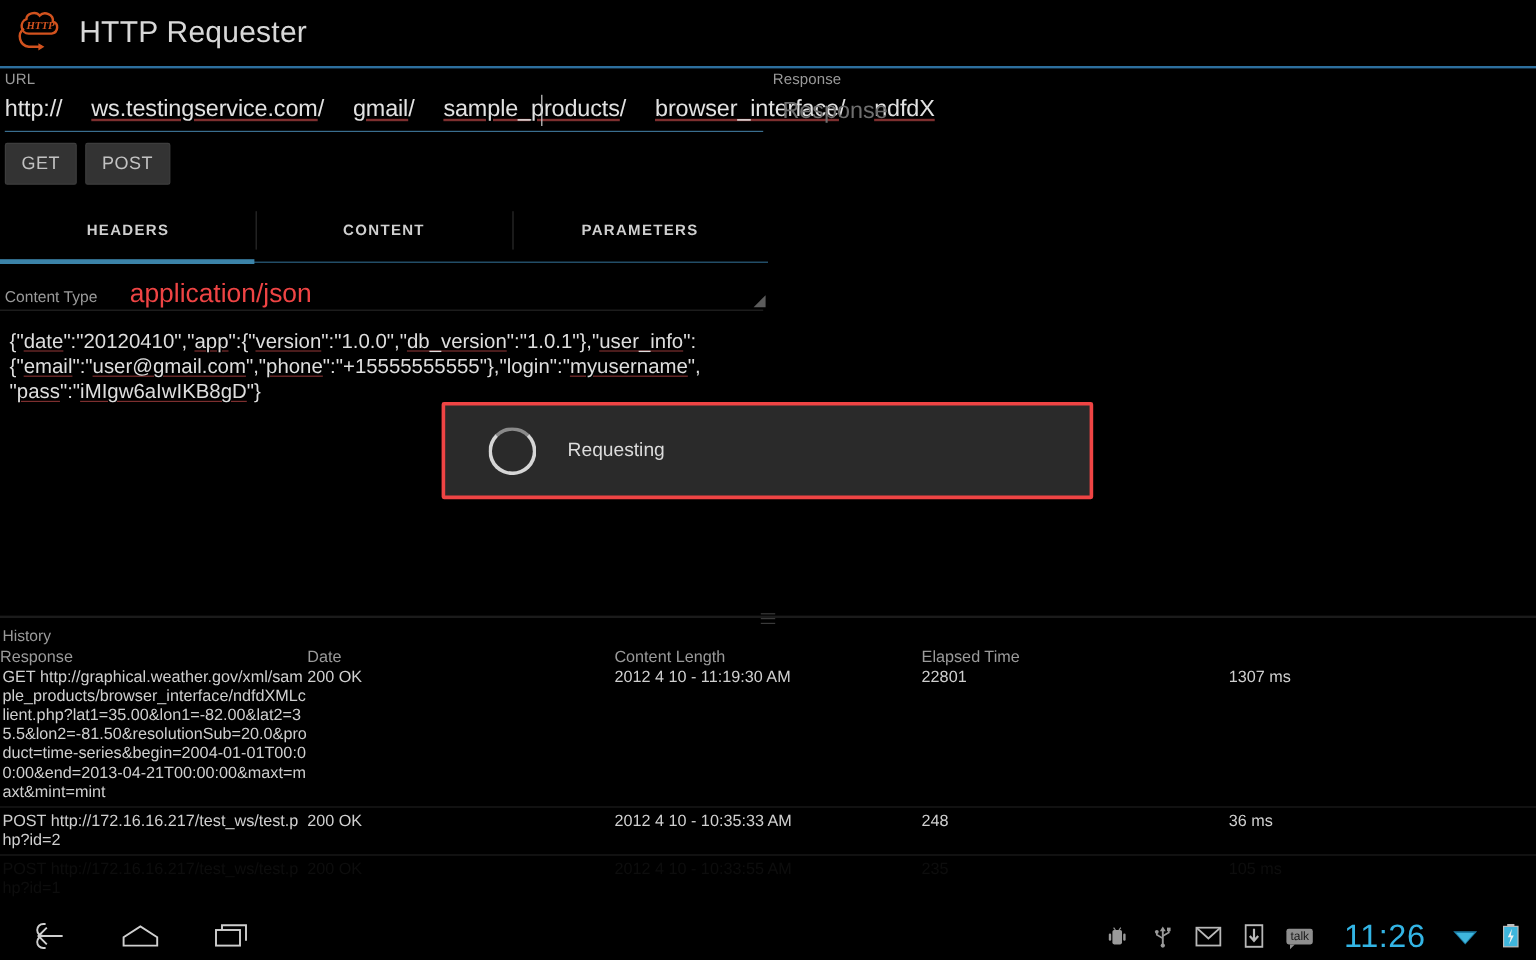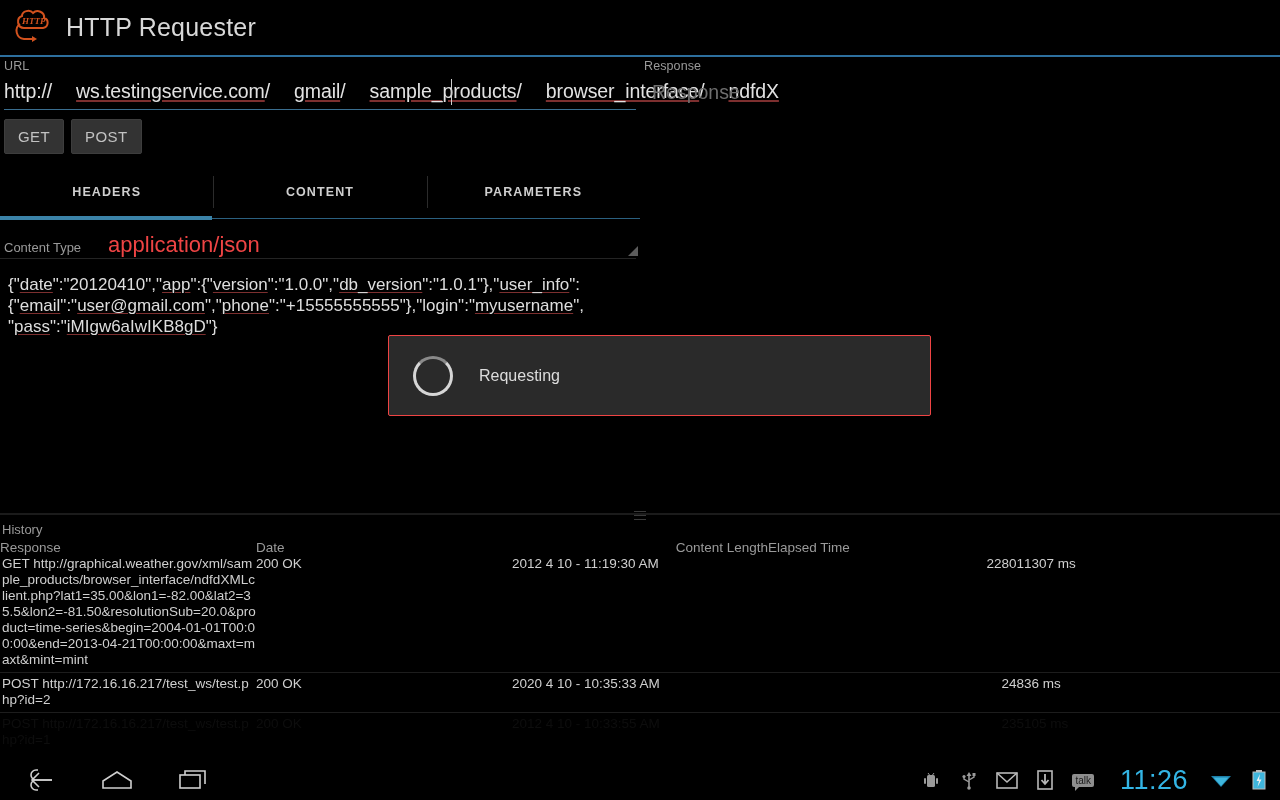--- a/index.html
+++ b/index.html
@@ -125,36 +125,35 @@
   
   #history { position: absolute; left: 0; top: 520px; width: 1280px; height: 240px;
     overflow: hidden; }
   #histtitle { color: #9a9a9a; font-size: 13px; padding: 2px 0 3px 2px; }
   .hrow { position: relative; display: flex; }
   .hhead .hcell { color: #9a9a9a; font-size: 13.5px; }
   .hcell { font-size: 13.5px; color: #d2d2d2; line-height: 16px; }
   .c1 { width: 256px; padding-left: 2px; }
   .c2 { width: 256px; }
   .c3 { width: 256px; }
-  .c4 { width: 256px; text-align: right; }
+  .c4 { width: 256px; }
   .c5 { width: 250px; }
   .hsep { height: 1px; background: #1d1d1d; margin: 4px 0 3px 0; }
   .hbody .hcell { color: #cfcfcf; }
   .hbody .c1 { word-break: break-all; }
   .dim .hcell { color: #0d0d0d; }
 
   
   #scrim { position: absolute; left: 0; top: 0; width: 1280px; height: 800px;
     background: transparent; pointer-events: none; }
   #dialog {
     position: absolute; left: 368px; top: 335px; width: 543px; height: 81px;
-    background: #2a2a2a; border: 1px solid #ef4444; border-radius: 2px;
-    display: flex; align-items: center; padding-left: 24px;
+    background: #2a2a2a; border: 3px solid #ef4444; border-radius: 2px;
+    display: flex; align-items: center; padding-left: 36px;
     box-shadow: 0 1px 4px rgba(0,0,0,.7);
-    margin-left: 20px;
   }
   #spinner {
     width: 40px; height: 40px; border-radius: 50%;
     border: 3px solid #d6d6d6; border-top-color: #8a8a8a;
     flex: 0 0 auto;
   }
   #dlgtext { color: #dcdcdc; font-size: 16px; margin-left: 26px; }
 
   
   #navbar {
@@ -263,21 +262,21 @@
       <div class="hcell c2">200 OK</div>
       <div class="hcell c3">2012 4 10 - 11:19:30 AM</div>
       <div class="hcell c4">22801</div>
       <div class="hcell c5">1307 ms</div>
     </div>
     <div class="hsep"></div>
 
     <div class="hrow hbody">
       <div class="hcell c1">POST http://172.16.16.217/test_ws/test.php?id=2</div>
       <div class="hcell c2">200 OK</div>
-      <div class="hcell c3">2020 4 10 - 10:35:33 AM</div>
+      <div class="hcell c3">2012 4 10 - 10:35:33 AM</div>
       <div class="hcell c4">248</div>
       <div class="hcell c5">36 ms</div>
     </div>
     <div class="hsep"></div>
 
     <div class="hrow hbody dim">
       <div class="hcell c1">POST http://172.16.16.217/test_ws/test.php?id=1</div>
       <div class="hcell c2">200 OK</div>
       <div class="hcell c3">2012 4 10 - 10:33:55 AM</div>
       <div class="hcell c4">235</div>

